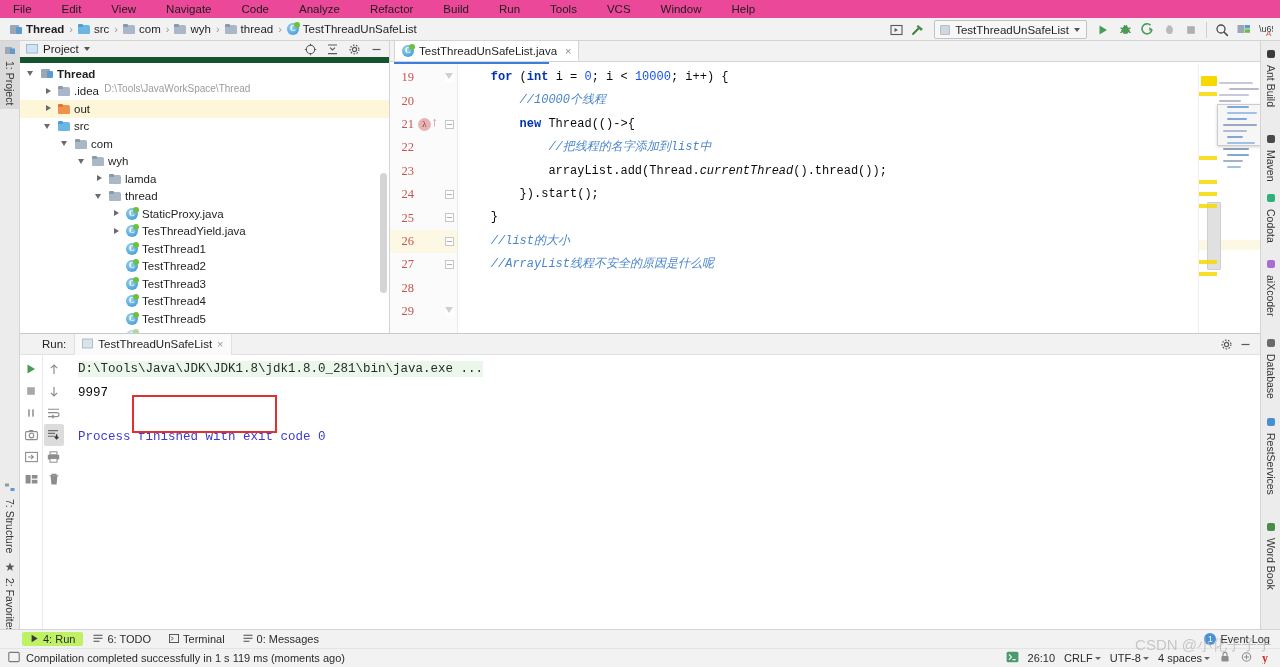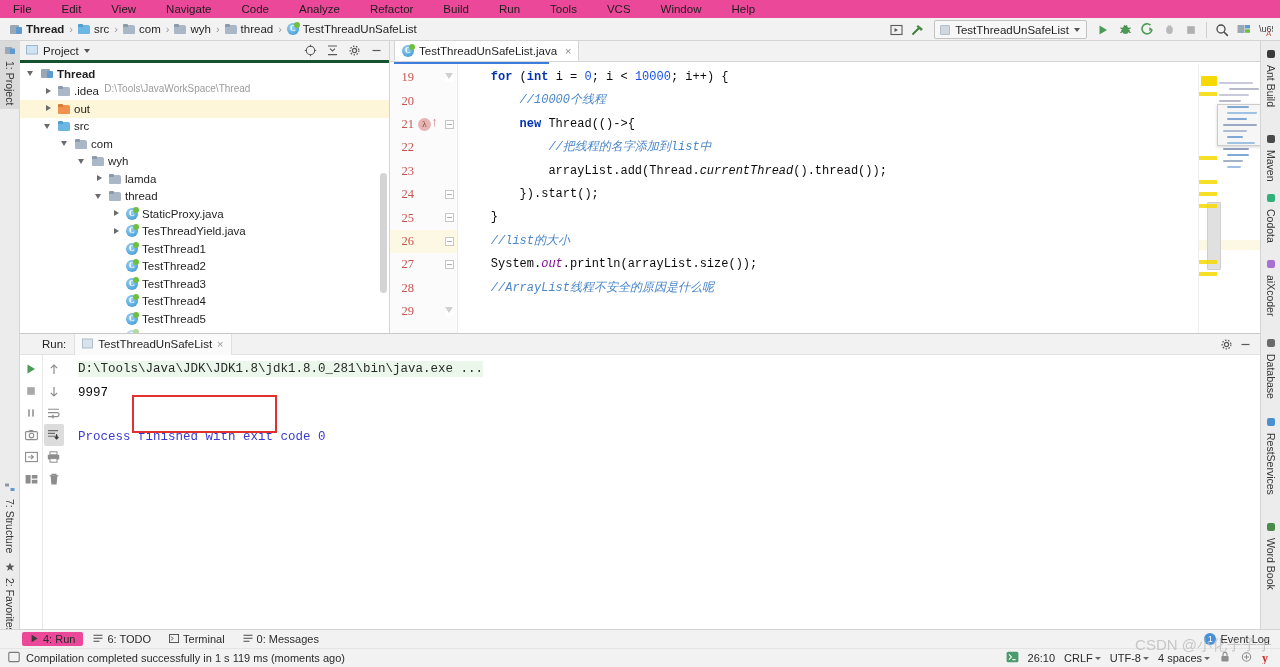--- a/index.html
+++ b/index.html
@@ -107,21 +107,21 @@
   .vtab .gi { writing-mode:horizontal-tb; display:block; }
   .rbar .vtab { transform: none; }
 
   
   .project {
     width:370px; background:#fff; display:flex; flex-direction:column;
     border-right:1px solid #d4d4d4;
   }
   .panel-head {
     height:22px; display:flex; align-items:center; gap:5px;
-    padding:0 4px 0 6px; background:#f2f2f2; border-bottom:3px solid #14532d;
+    padding:0 4px 0 6px; background:#f2f2f2; border-bottom:6px solid #14532d;
     font-size:11.5px;
   }
   .panel-head .ptitle{ display:flex;align-items:center;gap:5px; }
   .panel-head .spacer{ flex:1; }
   .phbtn { width:17px;height:17px;display:flex;align-items:center;justify-content:center;border-radius:2px;}
 
   .tree { flex:1; overflow:hidden; padding-top:2px; position:relative; background:#fff; }
   .trow {
     height:17.5px; display:flex; align-items:center; gap:4px;
     font-size:11.5px; white-space:nowrap; cursor:default; padding-right:6px;
@@ -257,21 +257,21 @@
     position:absolute; left:68px; top:40px; width:145px; height:38px;
     border:2px solid #e03030; pointer-events:none;
   }
 
   
   .bottombar {
     height:19px; background:#f2f2f2; display:flex; align-items:center;
     border-top:1px solid #d4d4d4; padding-left:22px; gap:2px;
   }
   .btab { display:flex;align-items:center;gap:4px;padding:1px 8px;font-size:11px;color:#2b2b2b;border-radius:2px; }
-  .btab.sel { background:#ec4899; }
+  .btab.sel { background:#bef264; }
 
   .statusbar {
     height:19px; background:#f2f2f2; display:flex; align-items:center;
     padding-left:8px; font-size:11px; color:#2b2b2b; position:relative;
     border-top:1px solid #e4e4e4;
   }
   .statusbar .sp { flex:1; }
   .st-right { display:flex;align-items:center;gap:9px;padding-right:6px;border-radius:6px; }
   .st-item { display:flex;align-items:center;gap:2px; }
   .st-chev { width:0;height:0;border-left:3px solid transparent;border-right:3px solid transparent;border-top:3.5px solid #666;margin-top:1px;}
@@ -638,21 +638,20 @@
           </div>
         <div class="codearea" id="codearea">
             <div class="cline"><span class="strk">    </span><span class="kw">for</span><span class="strk"> (</span><span class="kw">int</span><span class="strk"> i = </span><span class="num">0</span><span class="strk">; i &lt; </span><span class="num">10000</span><span class="strk">; i++) {</span></div>
             <div class="cline"><span class="cmt">        //10000个线程</span></div>
             <div class="cline"><span class="strk">        </span><span class="kw">new</span><span class="strk"> Thread(()-&gt;{</span></div>
             <div class="cline"><span class="cmt">            //把线程的名字添加到list中</span></div>
             <div class="cline"><span class="strk">            arrayList.add(Thread.</span><span class="mth">currentThread</span><span class="strk">().thread());</span></div>
             <div class="cline"><span class="strk">        }).start();</span></div>
             <div class="cline"><span class="strk">    }</span></div>
             <div class="cline"><span class="cmt">    //list的大小</span></div>
-            <div class="cline"><span class="strk">    System.</span><span class="fld">out</span><span class="strk">.println(arrayList.size());</span></div>
             <div class="cline"><span class="cmt">    //ArrayList线程不安全的原因是什么呢</span></div>
           </div>
         <div class="minimap" id="minimap">
           <div class="mm-band" style="top:176px;height:10px;"></div>
           <div class="mm-tip" style="left:18px;top:40px;width:44px;height:42px;"></div>
           <div class="mm-thumb" style="top:138px;height:68px;"></div>
         <div class="mm-line" style="left: 2px; top: 12px; width: 16px; height: 10px; background: rgb(245, 217, 0);"></div>
             <div class="mm-line" style="left: 20px; top: 18px; width: 34px; height: 2px; background: rgb(201, 201, 221);"></div>
             <div class="mm-line" style="left: 30px; top: 24px; width: 30px; height: 2px; background: rgb(185, 185, 204);"></div>
             <div class="mm-line" style="left: 20px; top: 30px; width: 30px; height: 2px; background: rgb(201, 201, 221);"></div>

